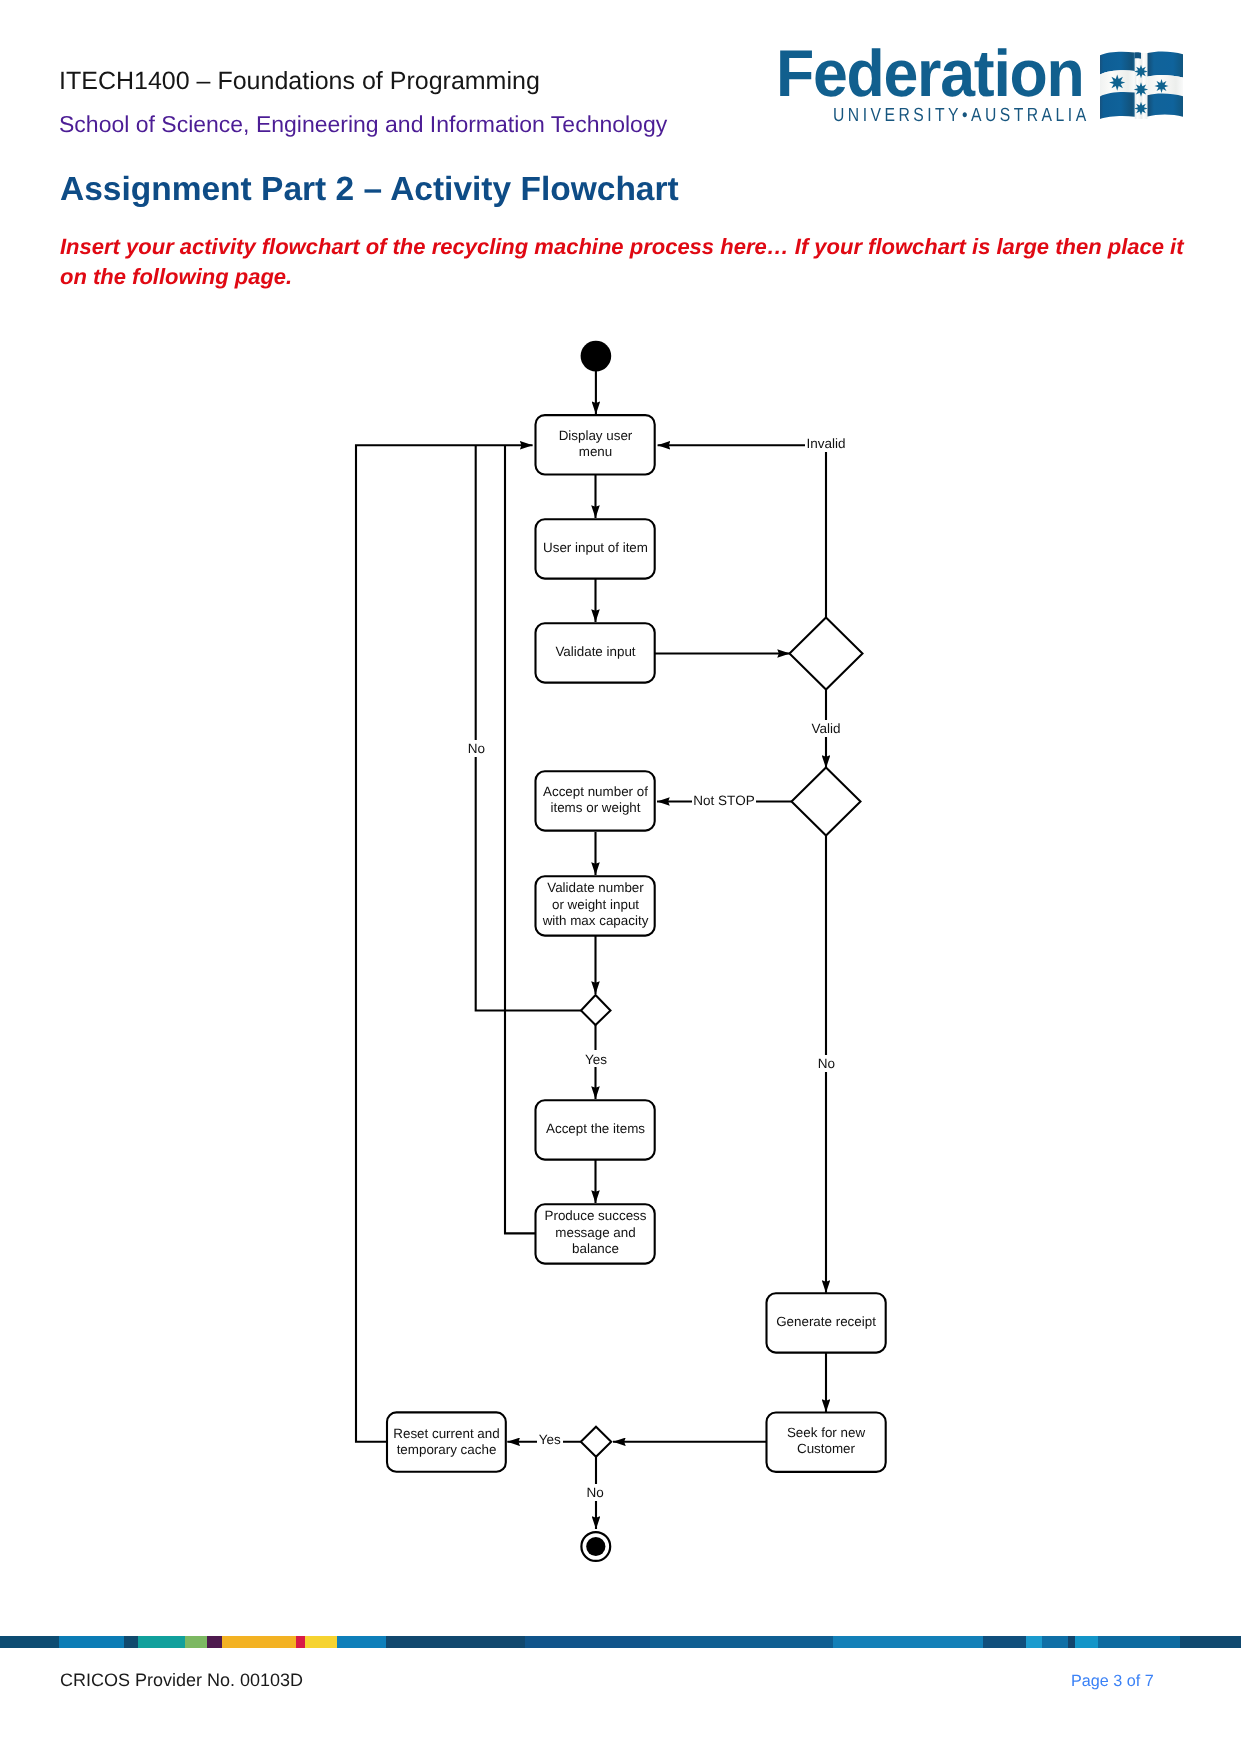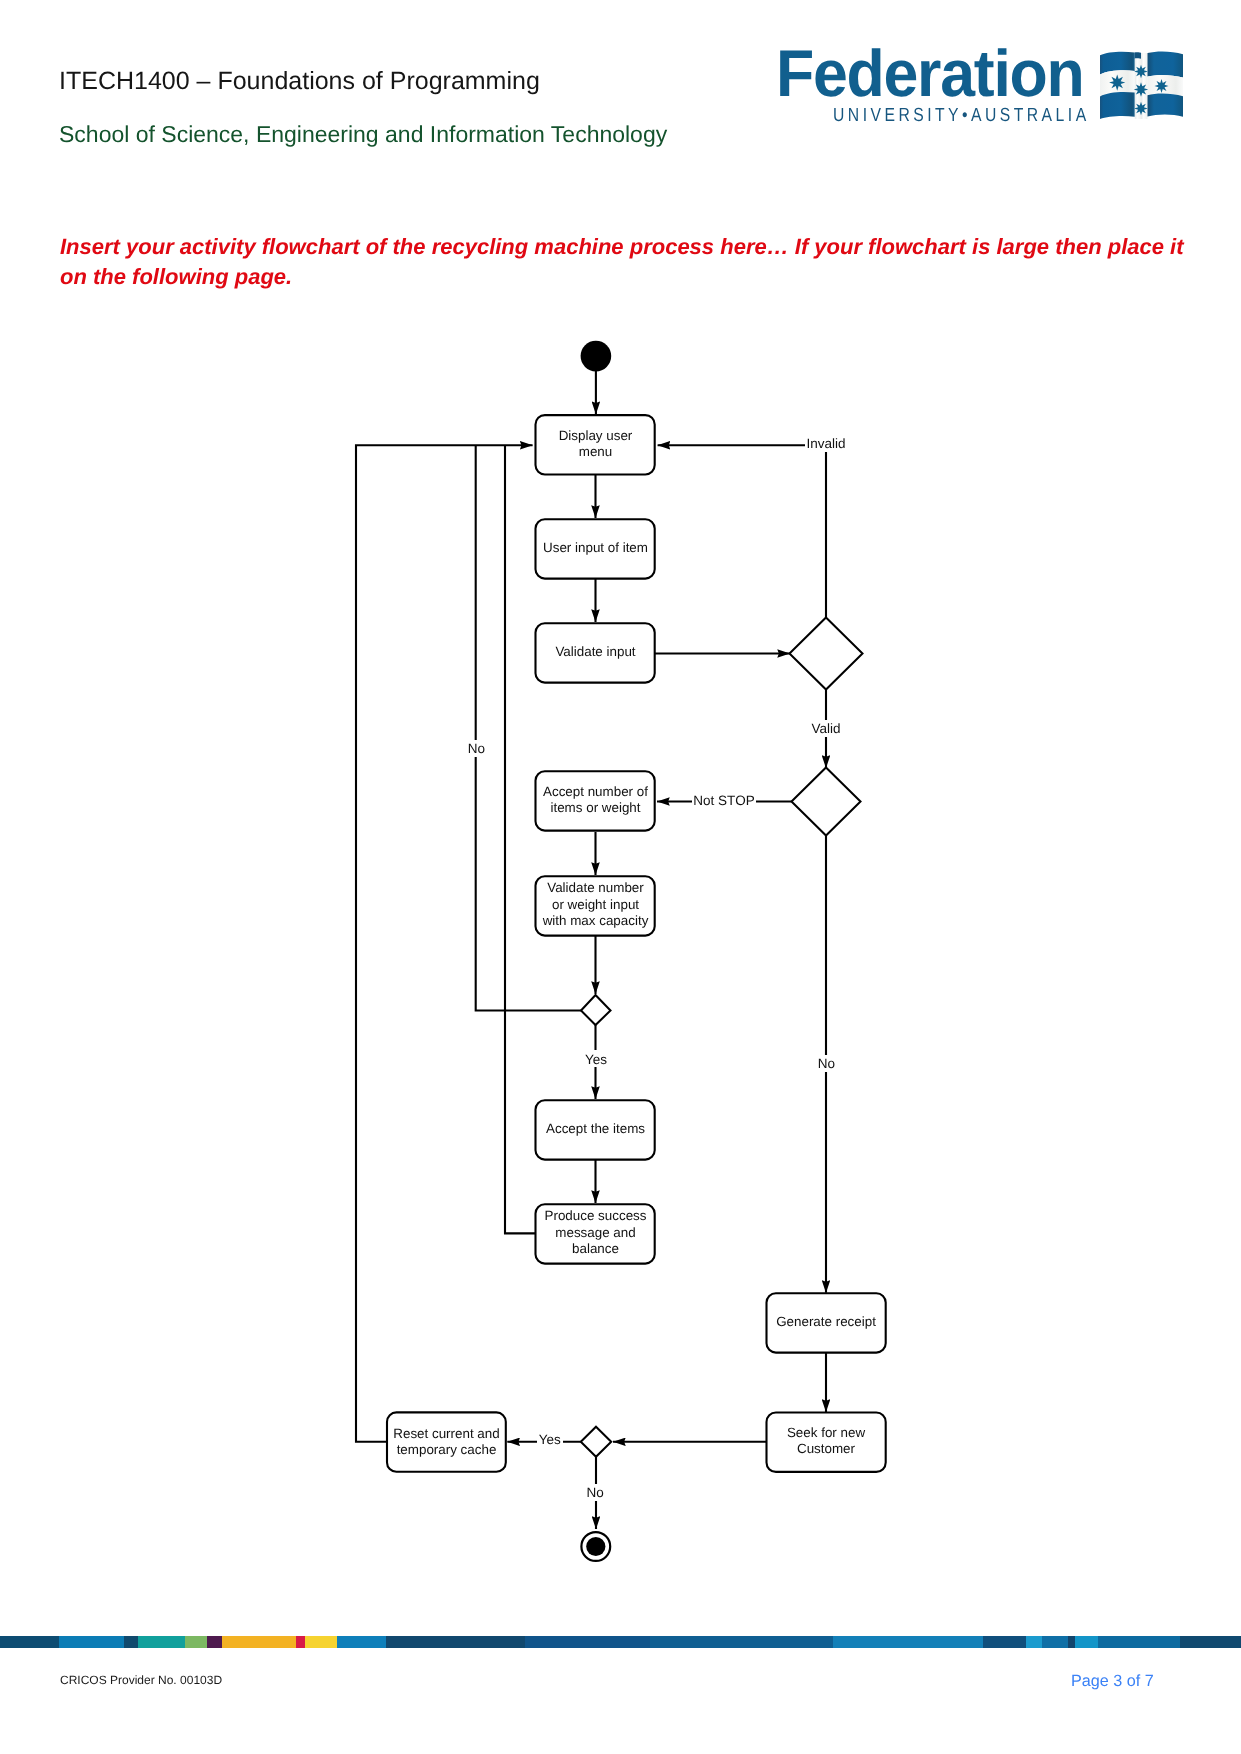--- a/index.html
+++ b/index.html
@@ -1,42 +1,43 @@
 <!DOCTYPE html>
 <html><head>
 <meta charset="utf-8">
 <title>Assignment Part 2</title>
 <style>
   html,body{margin:0;padding:0;}
   body{width:1241px;height:1754px;background:#ffffff;font-family:"Liberation Sans",sans-serif;overflow:hidden;position:relative;-webkit-font-smoothing:antialiased;text-rendering:geometricPrecision;}
   .page{position:absolute;left:0;top:0;width:1241px;height:1754px;}
   
   #course-line{position:absolute;left:59px;top:65px;font-size:25px;color:#161616;white-space:nowrap;line-height:32px;}
-  #school-line{position:absolute;left:59px;top:118px;font-size:23px;color:#14532d;white-space:nowrap;line-height:32px;}
+  #school-line{position:absolute;left:59px;top:108px;font-size:23px;color:#4c1d95;white-space:nowrap;line-height:32px;}
   #doc-title{position:absolute;left:60px;top:170px;font-size:33.5px;font-weight:bold;color:#0e4c86;white-space:nowrap;line-height:40px;}
   #instruction{position:absolute;left:60px;top:232px;width:1160px;font-size:22px;font-weight:bold;font-style:italic;color:#e00913;line-height:30.4px;white-space:nowrap;}
   
   #logo{position:absolute;left:775px;top:40px;width:420px;height:95px;}
   #logo-word{position:absolute;left:1px;top:0px;font-size:66px;font-weight:bold;color:#115f8e;letter-spacing:-1.3px;line-height:66px;transform:scaleX(0.948);transform-origin:0 0;}
   #logo-tag{position:absolute;left:58px;top:65px;font-size:19px;font-weight:normal;color:#17567f;letter-spacing:4.2px;line-height:21px;transform:scaleX(0.827);transform-origin:0 0;white-space:nowrap;}
   #logo-flag{position:absolute;left:325px;top:11px;width:83px;height:68px;}
   
   #color-bar{position:absolute;left:0;top:1636px;width:1241px;height:12px;display:flex;}
   #color-bar div{height:100%;}
-  #cricos{position:absolute;left:60px;top:1672px;font-size:12px;color:#1a1a1a;white-space:nowrap;line-height:16px;}
+  #cricos{position:absolute;left:60px;top:1672px;font-size:18px;color:#1a1a1a;white-space:nowrap;line-height:16px;}
   #page-num{position:absolute;left:1071px;top:1671px;font-size:16.2px;color:#3b82f6;white-space:nowrap;line-height:20px;}
   
   #flow{position:absolute;left:0;top:0;width:1241px;height:1754px;}
 </style>
 </head>
 <body>
 
 <div class="page">
   <div id="course-line">ITECH1400 – Foundations of Programming</div>
   <div id="school-line">School of Science, Engineering and Information Technology</div>
+  <div id="doc-title">Assignment Part 2 – Activity Flowchart</div>
   <div id="logo">
     <div id="logo-word">Federation</div>
     <div id="logo-tag">UNIVERSITY•AUSTRALIA</div>
     <svg id="logo-flag" viewBox="0 0 83 68">
         <defs>
           <linearGradient id="gA" x1="0" y1="0" x2="1" y2="0">
             <stop offset="0" stop-color="#17527f"></stop>
             <stop offset="0.10" stop-color="#0e5e95"></stop>
             <stop offset="0.60" stop-color="#0f629a"></stop>
             <stop offset="0.92" stop-color="#125179"></stop>

